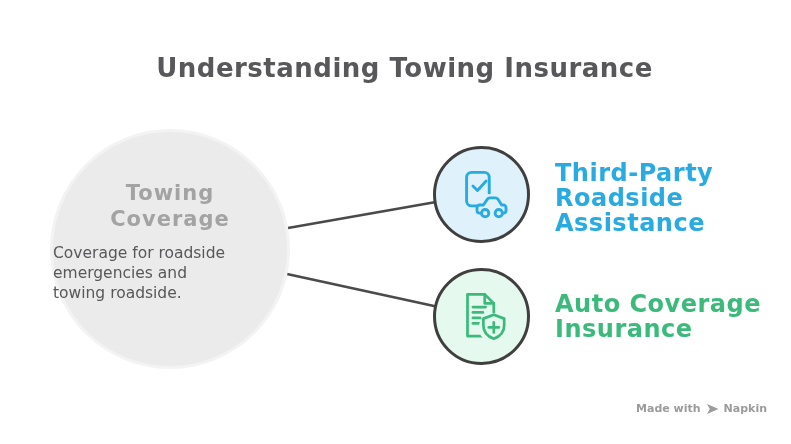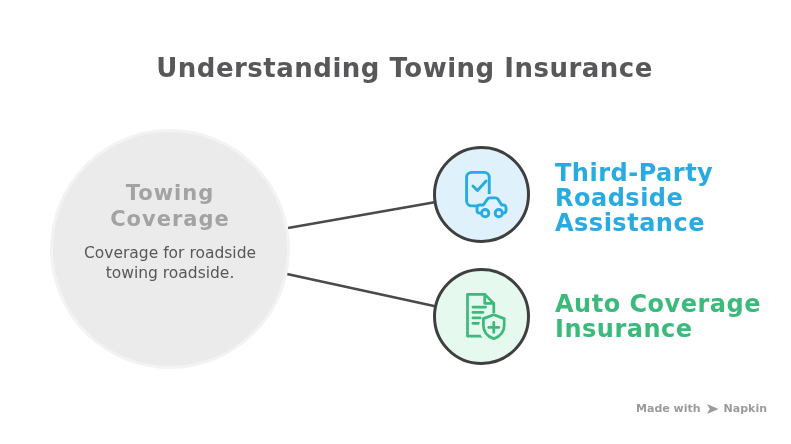--- a/index.html
+++ b/index.html
@@ -14,21 +14,21 @@
   .main-node {
     position:absolute; left:50px; top:129px; width:240px; height:240px;
     border-radius:50%; background:var(--main_circle_fill);
     border:3px solid #f3f3f3; box-sizing:border-box;
   }
   .main-heading {
     margin-top:48px; text-align:center; font-size:21px; font-weight:bold;
     letter-spacing:1px; line-height:26px; color:var(--heading_gray);
   }
   .main-desc {
-    margin-top:11px; text-align:center; font-size:15.5px; line-height:20px;
+    margin-top:11px; font-size:15.5px; line-height:20px;
     color:var(--text_dark);
   }
   .block-line { display:block; }
   .connectors { position:absolute; left:0; top:0; width:791px; height:444px; }
   .node {
     position:absolute; width:97px; height:97px; border-radius:50%;
     border:3px solid var(--circle_border); box-sizing:border-box;
     display:flex; align-items:center; justify-content:center;
   }
   .node-blue  { left:433px; top:146px; background:var(--blue_circle_fill); }
@@ -56,20 +56,21 @@
     <line x1="287" y1="274" x2="434" y2="306" stroke="var(--connector)" stroke-width="2.5" stroke-linecap="round"></line>
   </svg>
 
   <div class="main-node">
     <div class="main-heading">
       <span class="block-line">Towing</span>
       <span class="block-line">Coverage</span>
     </div>
     <div class="main-desc">
       <span class="block-line">Coverage for roadside</span>
+      <span class="block-line">emergencies and</span>
       <span class="block-line">towing roadside.</span>
     </div>
   </div>
 
   <div class="node node-blue">
     <svg width="58" height="58" viewBox="0 0 64 64" xmlns="http://www.w3.org/2000/svg">
       <g fill="none" stroke="var(--blue)" stroke-width="3.2" stroke-linecap="round" stroke-linejoin="round">
         <rect x="15" y="7" width="25" height="37" rx="5.5"></rect>
         <path d="M22 22 l5 5 l9.5 -10.5"></path>
       </g>

